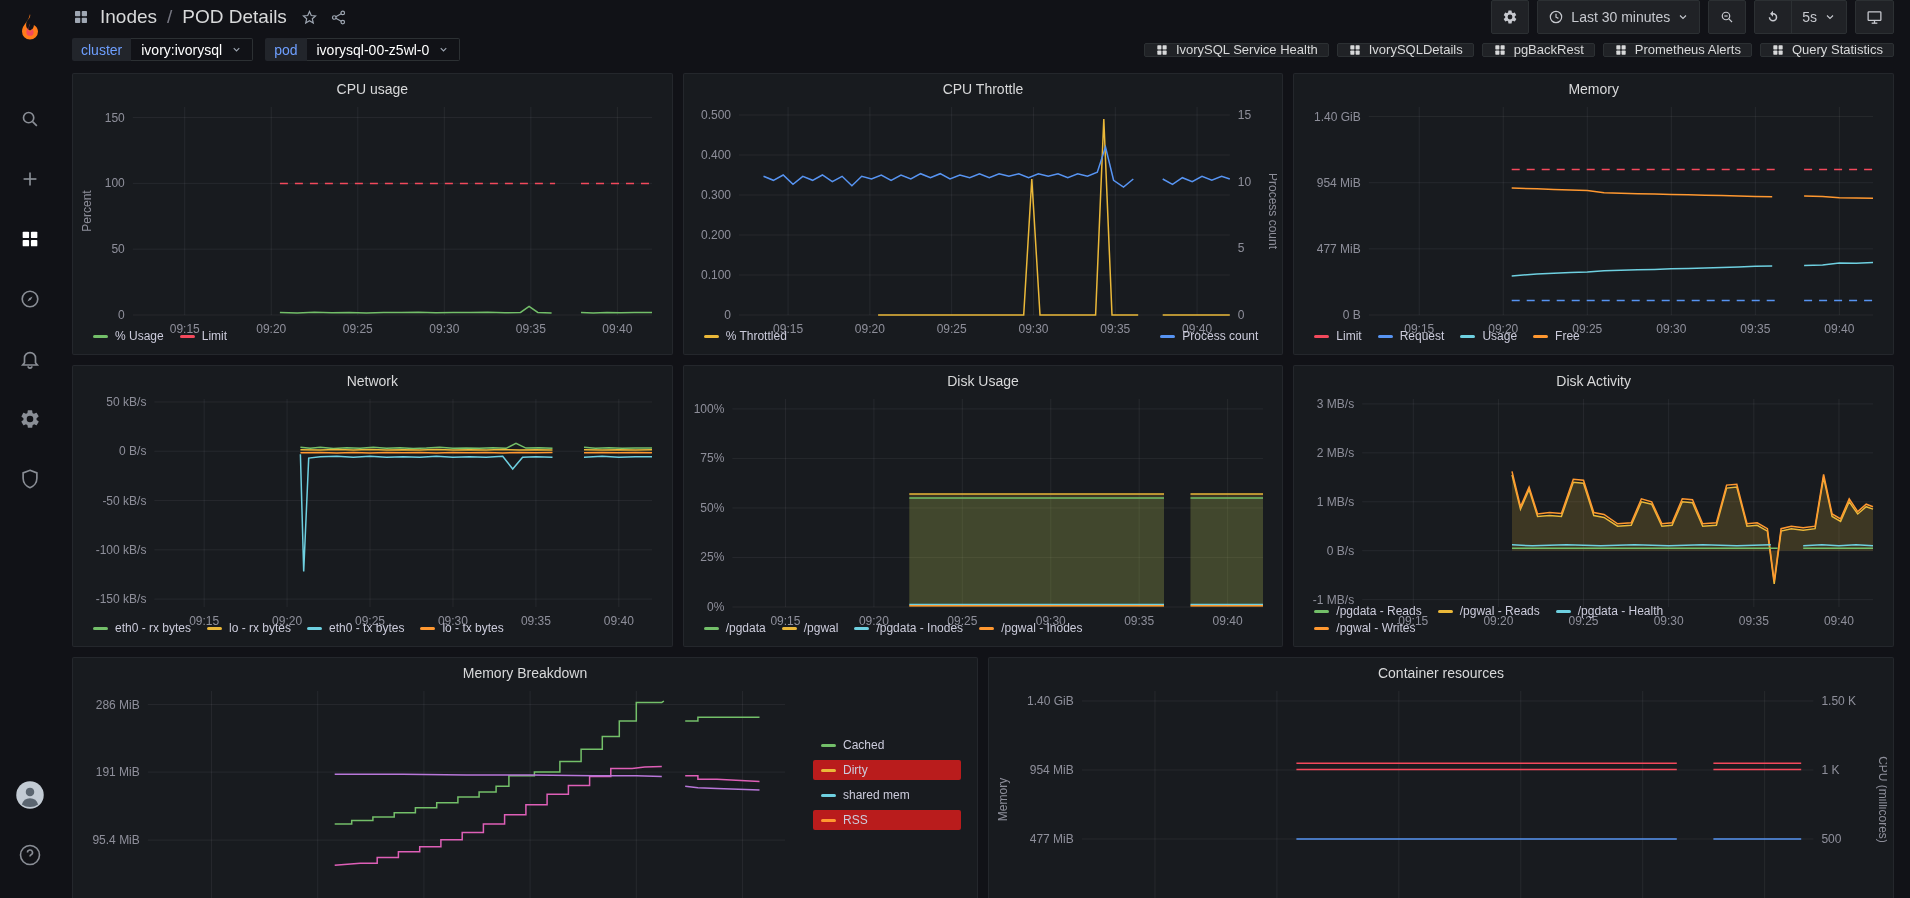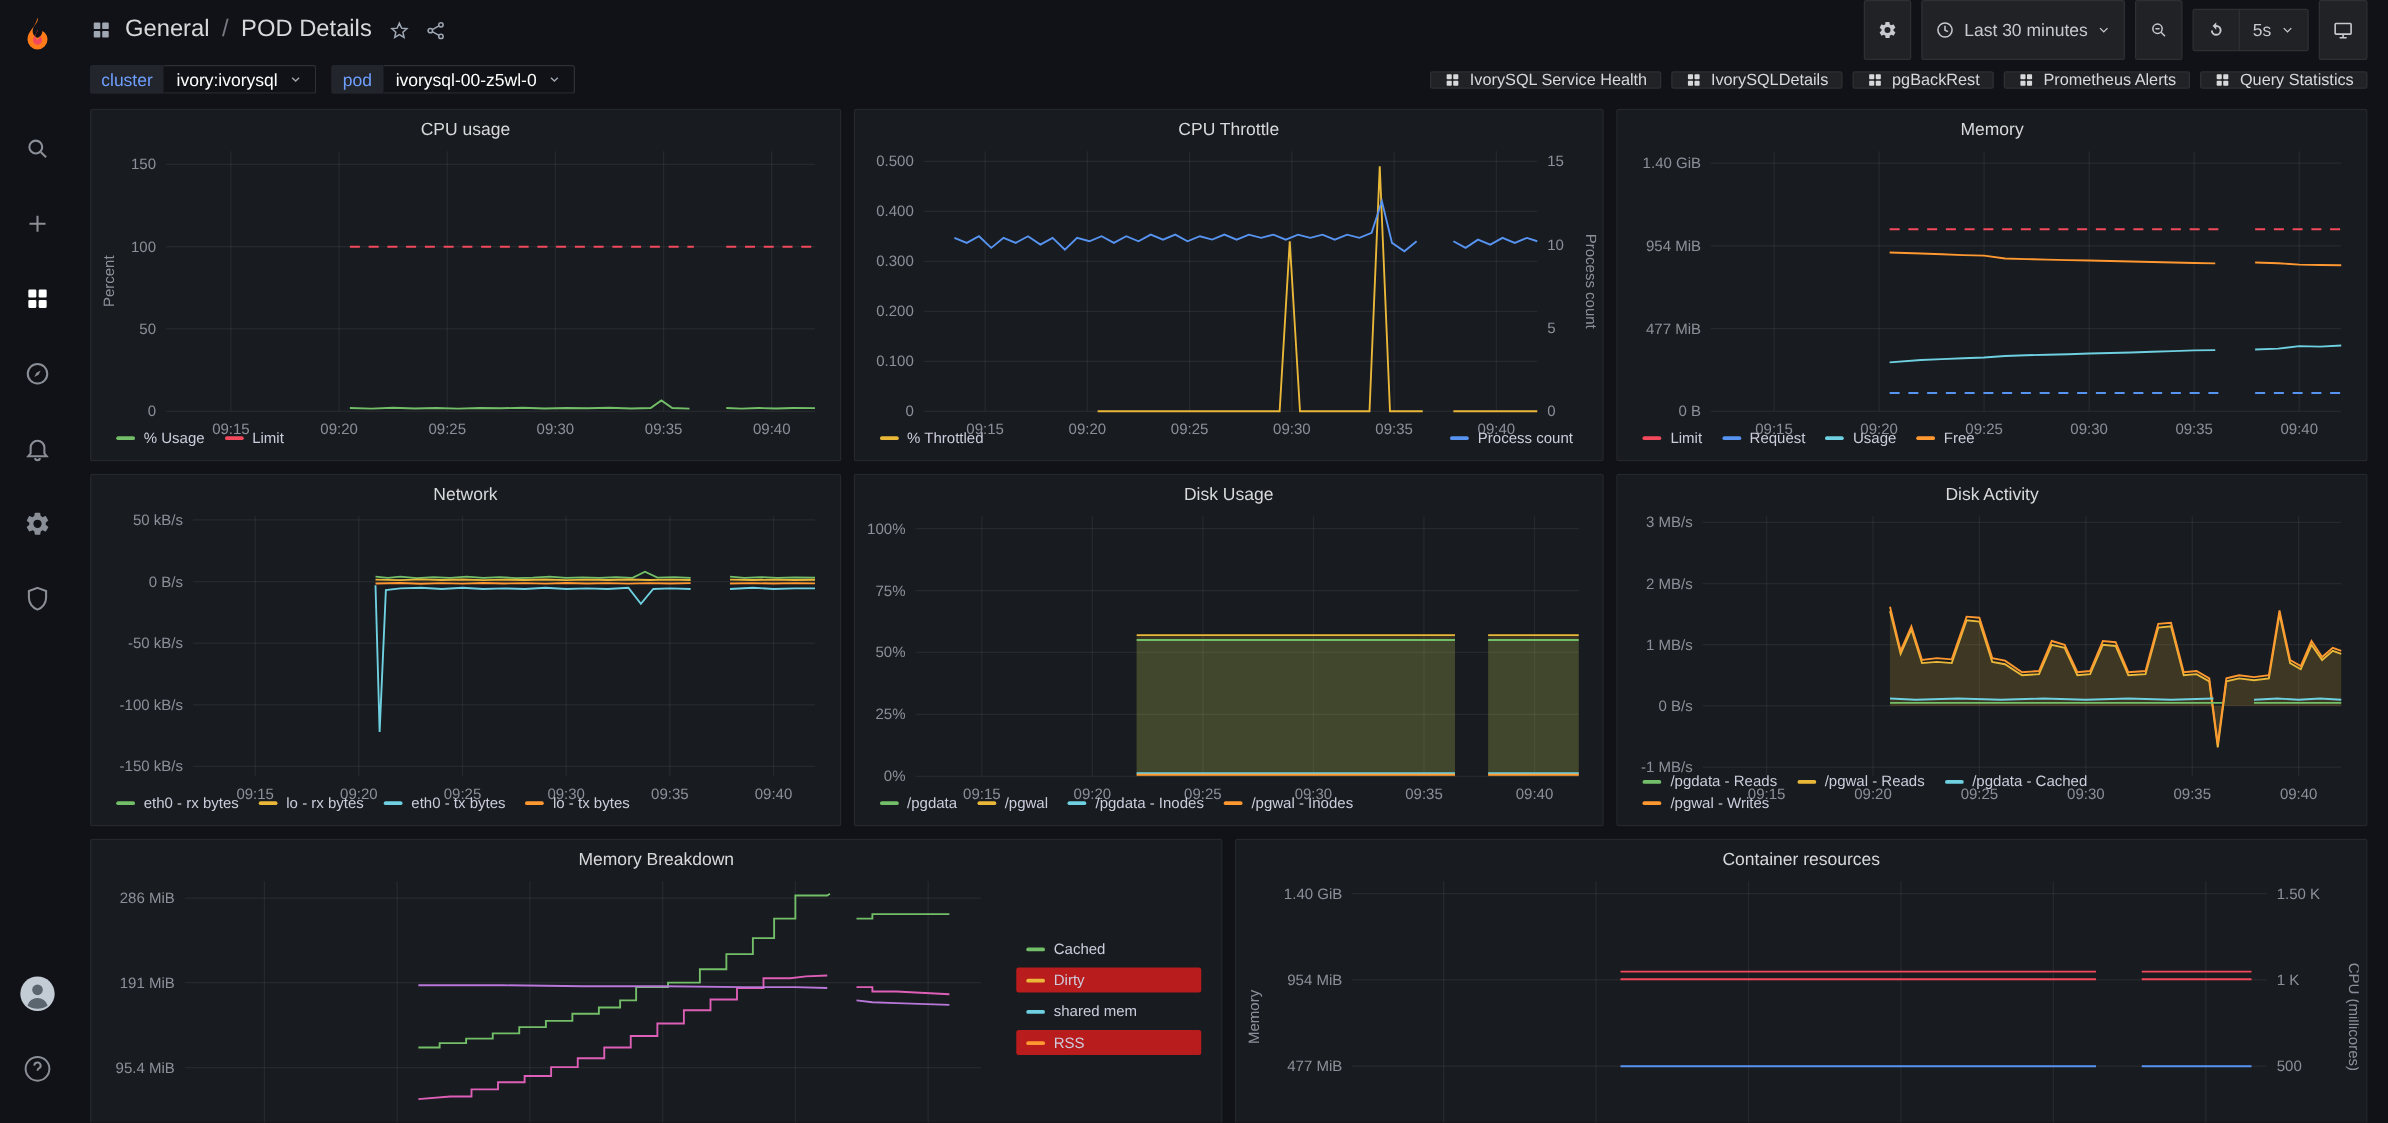--- a/index.html
+++ b/index.html
@@ -13,21 +13,21 @@
 .side-btn.active{color:#ffffff}
 .spacer{flex:1}
 .main{flex:1;min-width:0;display:flex;flex-direction:column}
 .topnav{height:62px;display:flex;align-items:center;padding:0 16px 0 12px;gap:10px}
 .crumb{display:flex;align-items:center;gap:10px;color:#d8d9da}
 .crumb-text{font-size:19px;cursor:pointer}
 .crumb-sep{color:rgba(204,204,220,.55);font-size:19px}
 .crumb-icons{display:flex;gap:12px;color:#9fa7b3;margin-left:4px;align-items:center}
 .crumb-icons .ic{cursor:pointer}
 .toolbar{margin-left:auto;display:flex;align-items:center;gap:8px}
-.tbtn{height:48px;display:flex;align-items:center;gap:7px;padding:0 10px;background:#202226;
+.tbtn{height:34px;display:flex;align-items:center;gap:7px;padding:0 10px;background:#202226;
   border:1px solid #2c3033;border-radius:2px;color:#c7c9cf;font-size:14px;font-weight:500;cursor:pointer}
 .tgroup{display:flex;align-items:center;background:#202226;border:1px solid #2c3033;border-radius:2px;height:34px}
 .tgroup .seg{display:flex;align-items:center;gap:7px;padding:0 10px;height:100%;cursor:pointer;
   color:#c7c9cf;font-size:14px;font-weight:500}
 .tgroup .seg + .seg{border-left:1px solid #2c3033}
 .submenu{display:flex;align-items:center;padding:4px 16px 10px 12px;gap:12px}
 .var{display:flex;align-items:stretch;height:23px}
 .var-label{display:flex;align-items:center;padding:0 9px;background:#22252b;color:#6e9fff;
   border-radius:2px 0 0 2px;font-size:14px}
 .var-value{display:flex;align-items:center;gap:9px;padding:0 10px;background:#111217;border:1px solid #2c3033;
@@ -129,21 +129,21 @@
   <div class="main">
 
     <header class="topnav">
       <div class="crumb">
         <svg class="ic" width="18" height="18" viewBox="0 0 24 24" fill="#9fa7b3">
           <rect x="4" y="4" width="7" height="7" rx="1"></rect>
             <rect x="13" y="4" width="7" height="7" rx="1"></rect>
           <rect x="4" y="13" width="7" height="7" rx="1"></rect>
             <rect x="13" y="13" width="7" height="7" rx="1"></rect>
         </svg>
-        <span class="crumb-text">General</span>
+        <span class="crumb-text">Inodes</span>
         <span class="crumb-sep">/</span>
         <span class="crumb-text">POD Details</span>
         <span class="crumb-icons">
           <svg class="ic" width="17" height="17" viewBox="0 0 24 24" fill="none" stroke="currentColor" stroke-width="1.7">
             <path d="M12 3.6l2.5 5.6 6 .6-4.5 4 1.3 5.9-5.3-3.1-5.3 3.1 1.3-5.9-4.5-4 6-.6z"></path>
           </svg>
           <svg class="ic" width="17" height="17" viewBox="0 0 24 24" fill="none" stroke="currentColor" stroke-width="1.7">
             <circle cx="18" cy="5.5" r="2.5"></circle>
               <circle cx="6" cy="12" r="2.5"></circle>
               <circle cx="18" cy="18.5" r="2.5"></circle>
@@ -572,21 +572,21 @@
               <div class="legend-item">
                 <span class="swatch" style="background: rgb(115, 191, 105);"></span>
                 <span>/pgdata - Reads</span>
               </div>
               <div class="legend-item">
                 <span class="swatch" style="background: rgb(234, 184, 57);"></span>
                 <span>/pgwal - Reads</span>
               </div>
               <div class="legend-item">
                 <span class="swatch" style="background: rgb(110, 208, 224);"></span>
-                <span>/pgdata - Cached</span>
+                <span>/pgdata - Health</span>
               </div>
               <div class="legend-item">
                 <span class="swatch" style="background: rgb(255, 152, 48);"></span>
                 <span>/pgwal - Writes</span>
               </div>
             </div>
         </div>
       </section>
 
       <section class="panel wide">

